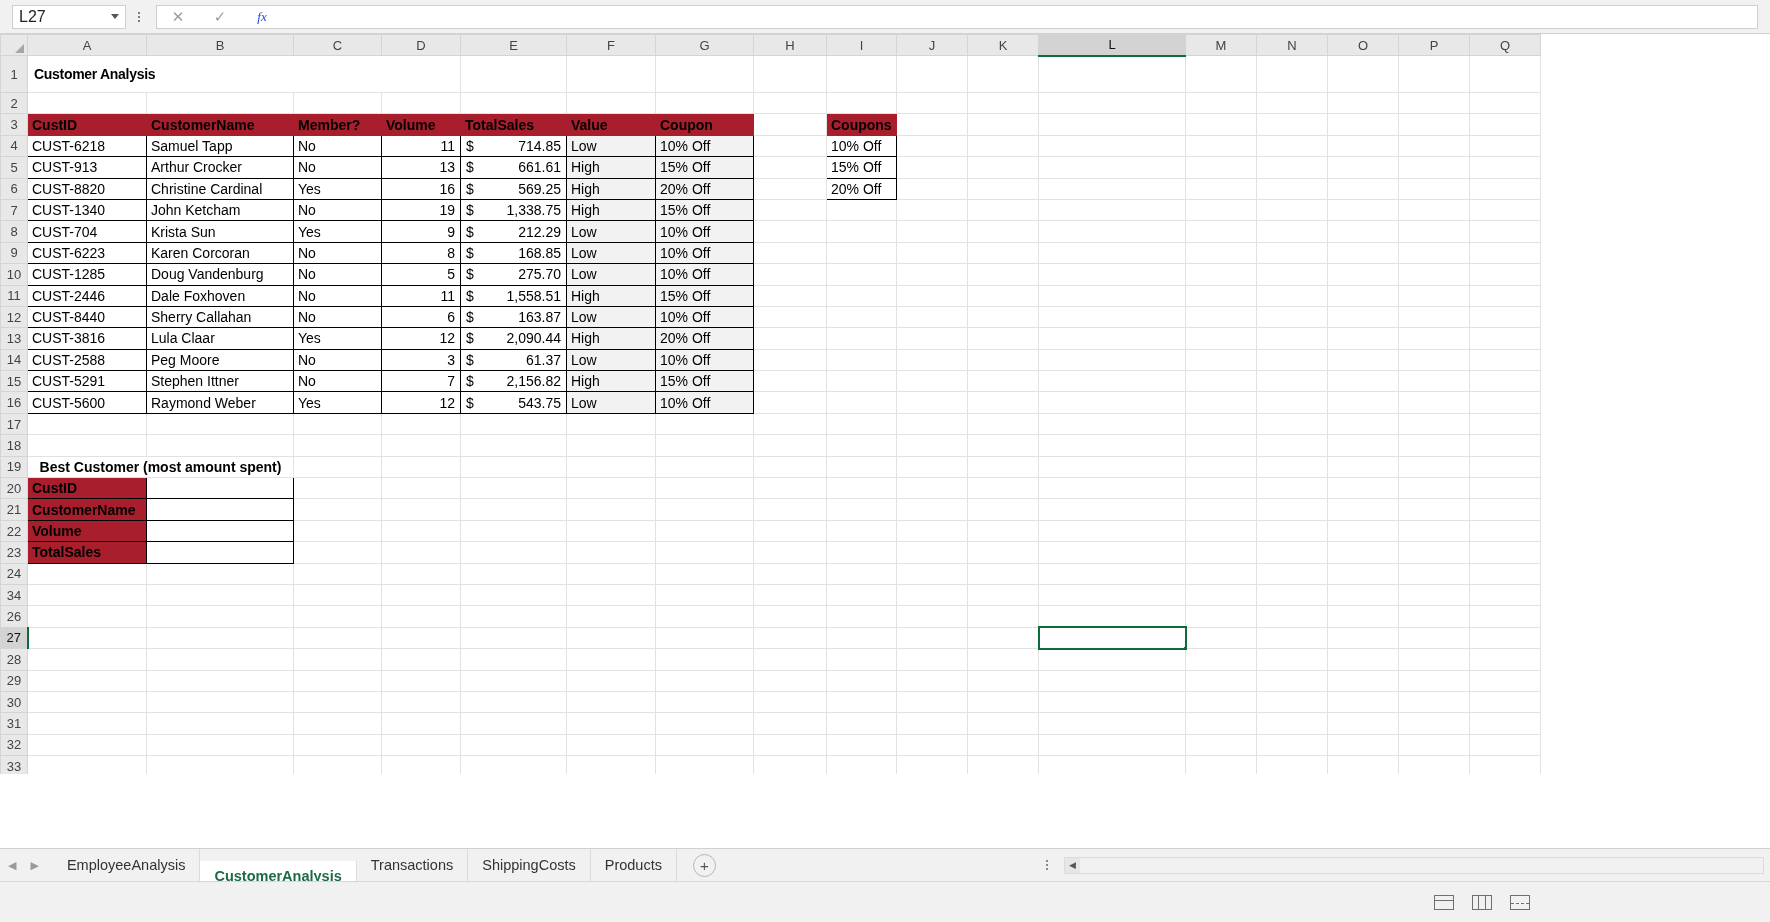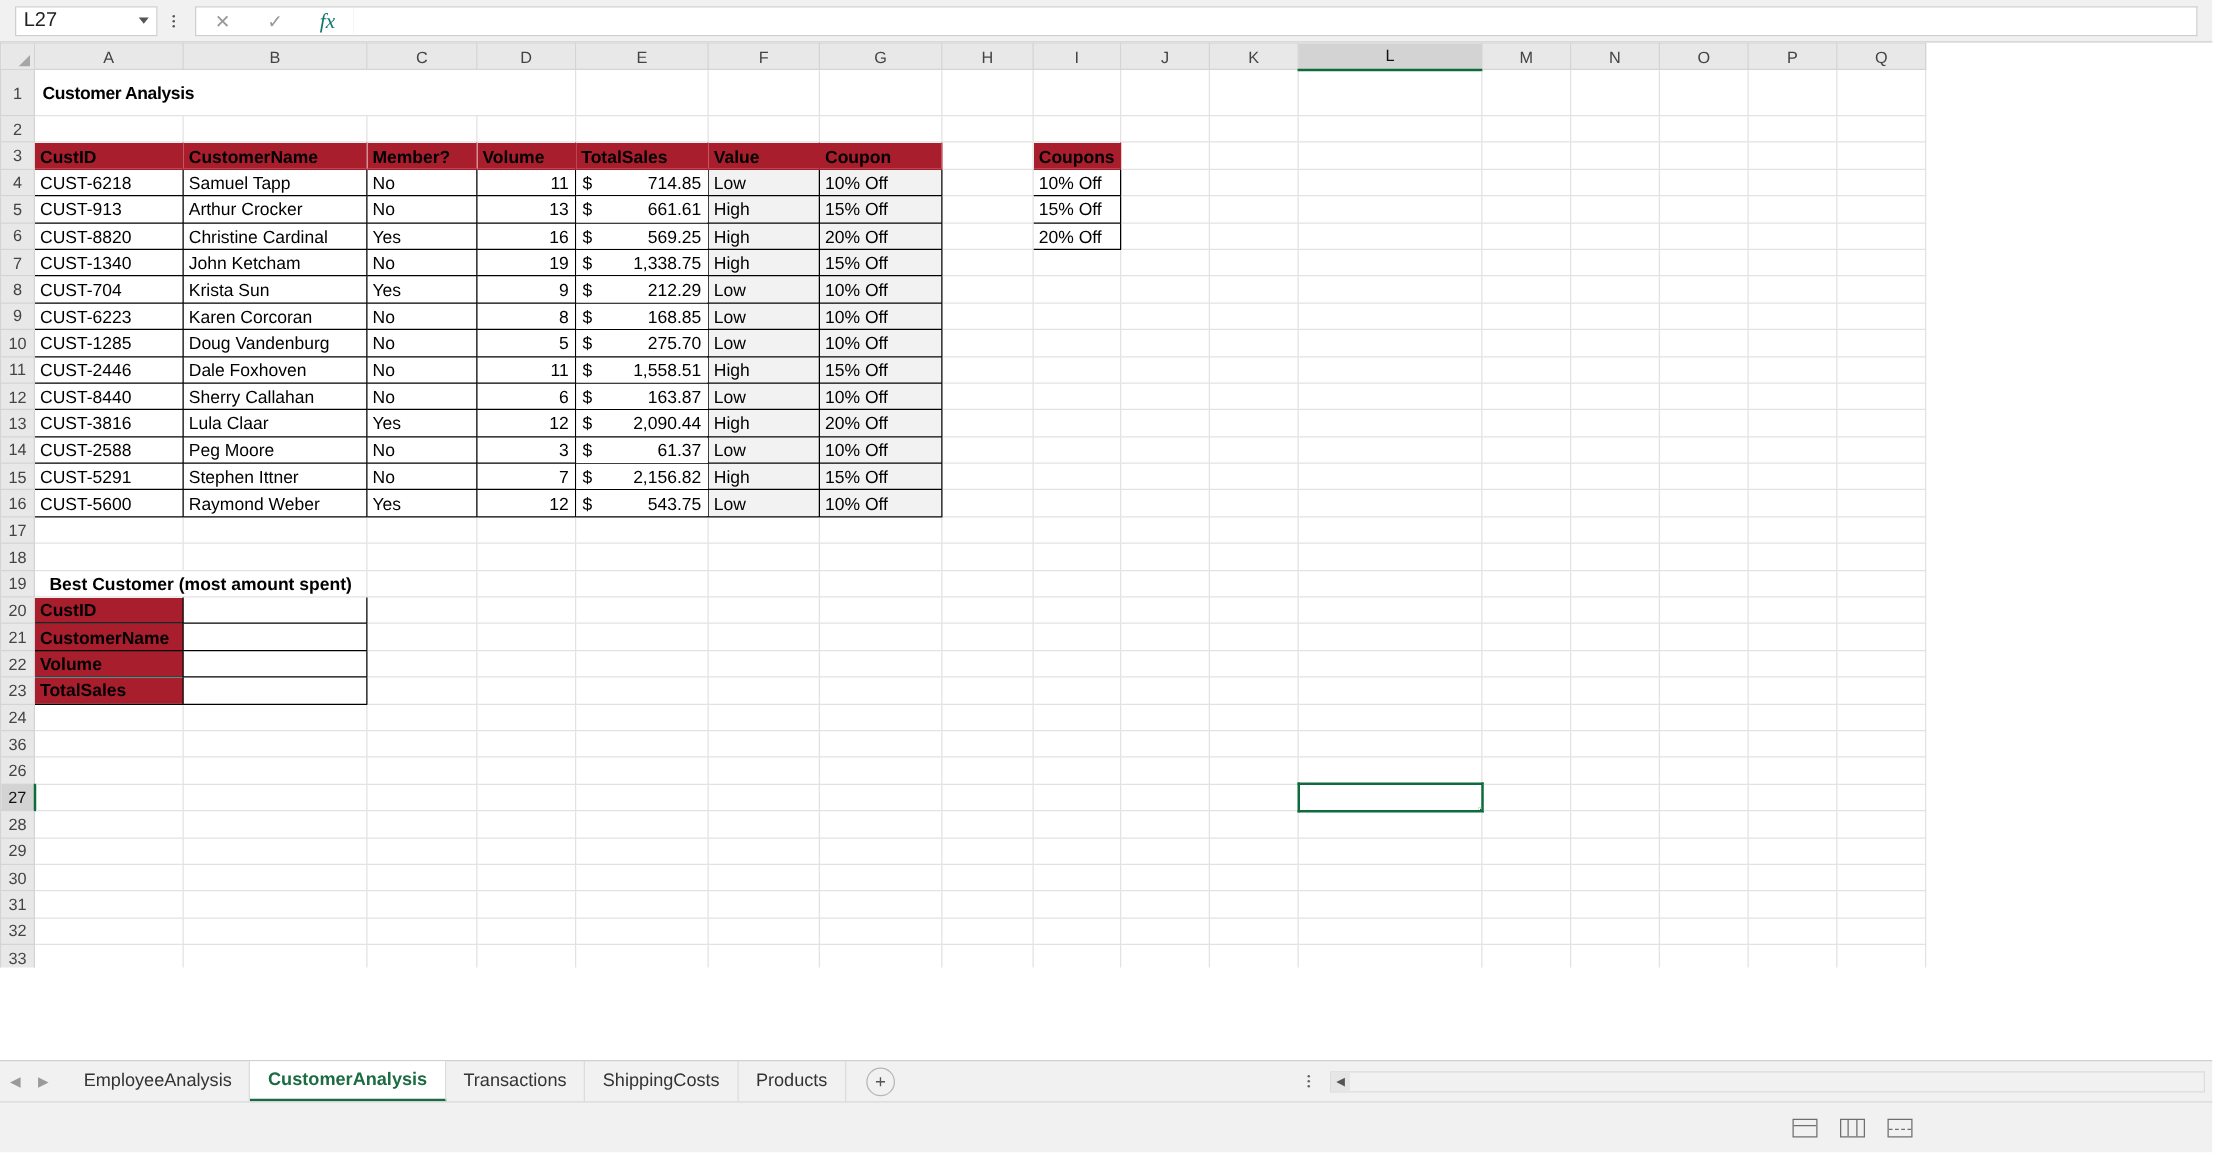--- a/index.html
+++ b/index.html
@@ -28,21 +28,21 @@
     width:0;height:0;border-left:4px solid transparent;border-right:4px solid transparent;
     border-top:5px solid #555; margin-left:4px;
   }
   .dots-btn { width:22px; height:24px; display:flex; flex-direction:column;
     align-items:center; justify-content:center; gap:2px; margin:0 2px; }
   .dots-btn i { width:2px;height:2px;background:#555;display:block;border-radius:50%; }
   .fx-group { display:flex; align-items:center; height:24px; background:#fff;
     border:1px solid #cfcfcf; margin-left:4px; }
   .fx-btn { width:42px; height:22px; display:flex; align-items:center; justify-content:center;
     font-size:15px; color:#9a9a9a; }
-  .fx-btn.ital { font-style:italic; font-family:"Liberation Serif", serif; font-size:17px; color:#0f766e; }
+  .fx-btn.ital { font-style:italic; font-family:"Liberation Serif", serif; font-size:13px; color:#1d4ed8; }
   .formula-input { flex:1; height:24px; background:#fff; border:1px solid #cfcfcf;
     border-left:none; margin-left:-1px; margin-right:6px; padding:0 6px;
     display:flex; align-items:center; font-size:14px; color:#222; }
 
   
   .grid-wrap { position:absolute; left:0; top:34px; width:1770px; height:740px; overflow:hidden; }
   table.grid { border-collapse:collapse; table-layout:fixed; }
   .colhdr td, .colhdr th {
     height:21px; background:#e8e8e8; border:1px solid #d4d4d4;
     font-size:13px; color:#444; text-align:center; font-weight:normal;
@@ -109,21 +109,21 @@
     display:flex; align-items:center;
   }
   .tab-navs { display:flex; align-items:center; padding-left:8px; gap:14px; }
   .tab-arrow { font-size:11px; color:#9a9a9a; user-select:none; }
   .tabs { display:flex; align-items:stretch; height:33px; margin-left:14px; }
   .tab {
     display:flex; align-items:center; padding:0 14px; font-size:14.5px; color:#333;
     border-right:1px solid #dcdcdc; height:33px;
   }
   .tab.active { font-weight:bold; color:#1b6b43; background:#fff;
-    border-bottom:3px solid #1b6b43; border-right:1px solid #dcdcdc; }
+    border-bottom:3px solid #1b6b43; border-right:1px solid #dcdcdc;margin-top:12px; }
   .addsheet {
     width:23px;height:23px;border-radius:50%; border:1px solid #b6b6b6;
     display:flex;align-items:center;justify-content:center; color:#555; font-size:15px;
     margin-left:16px; background:#f1f1f1;
   }
   .tabbar-right { margin-left:auto; display:flex; align-items:center; gap:0; padding-right:6px; }
   .vdots { width:22px;height:24px;display:flex;flex-direction:column;align-items:center;
     justify-content:center;gap:2px; }
   .vdots i { width:2px;height:2px;background:#666;border-radius:50%;display:block; }
   .hscroll-track {
@@ -701,21 +701,21 @@
             <td class="cell"></td>
             <td class="cell"></td>
             <td class="cell"></td>
             <td class="cell"></td>
             <td class="cell"></td>
             <td class="cell"></td>
             <td class="cell"></td>
             <td class="cell"></td>
           </tr>
           <tr class="r">
-            <td class="rowhdr">36</td>
+            <td class="rowhdr">34</td>
             <td class="cell"></td>
             <td class="cell"></td>
             <td class="cell"></td>
             <td class="cell"></td>
             <td class="cell"></td>
             <td class="cell"></td>
             <td class="cell"></td>
             <td class="cell"></td>
             <td class="cell"></td>
             <td class="cell"></td>

